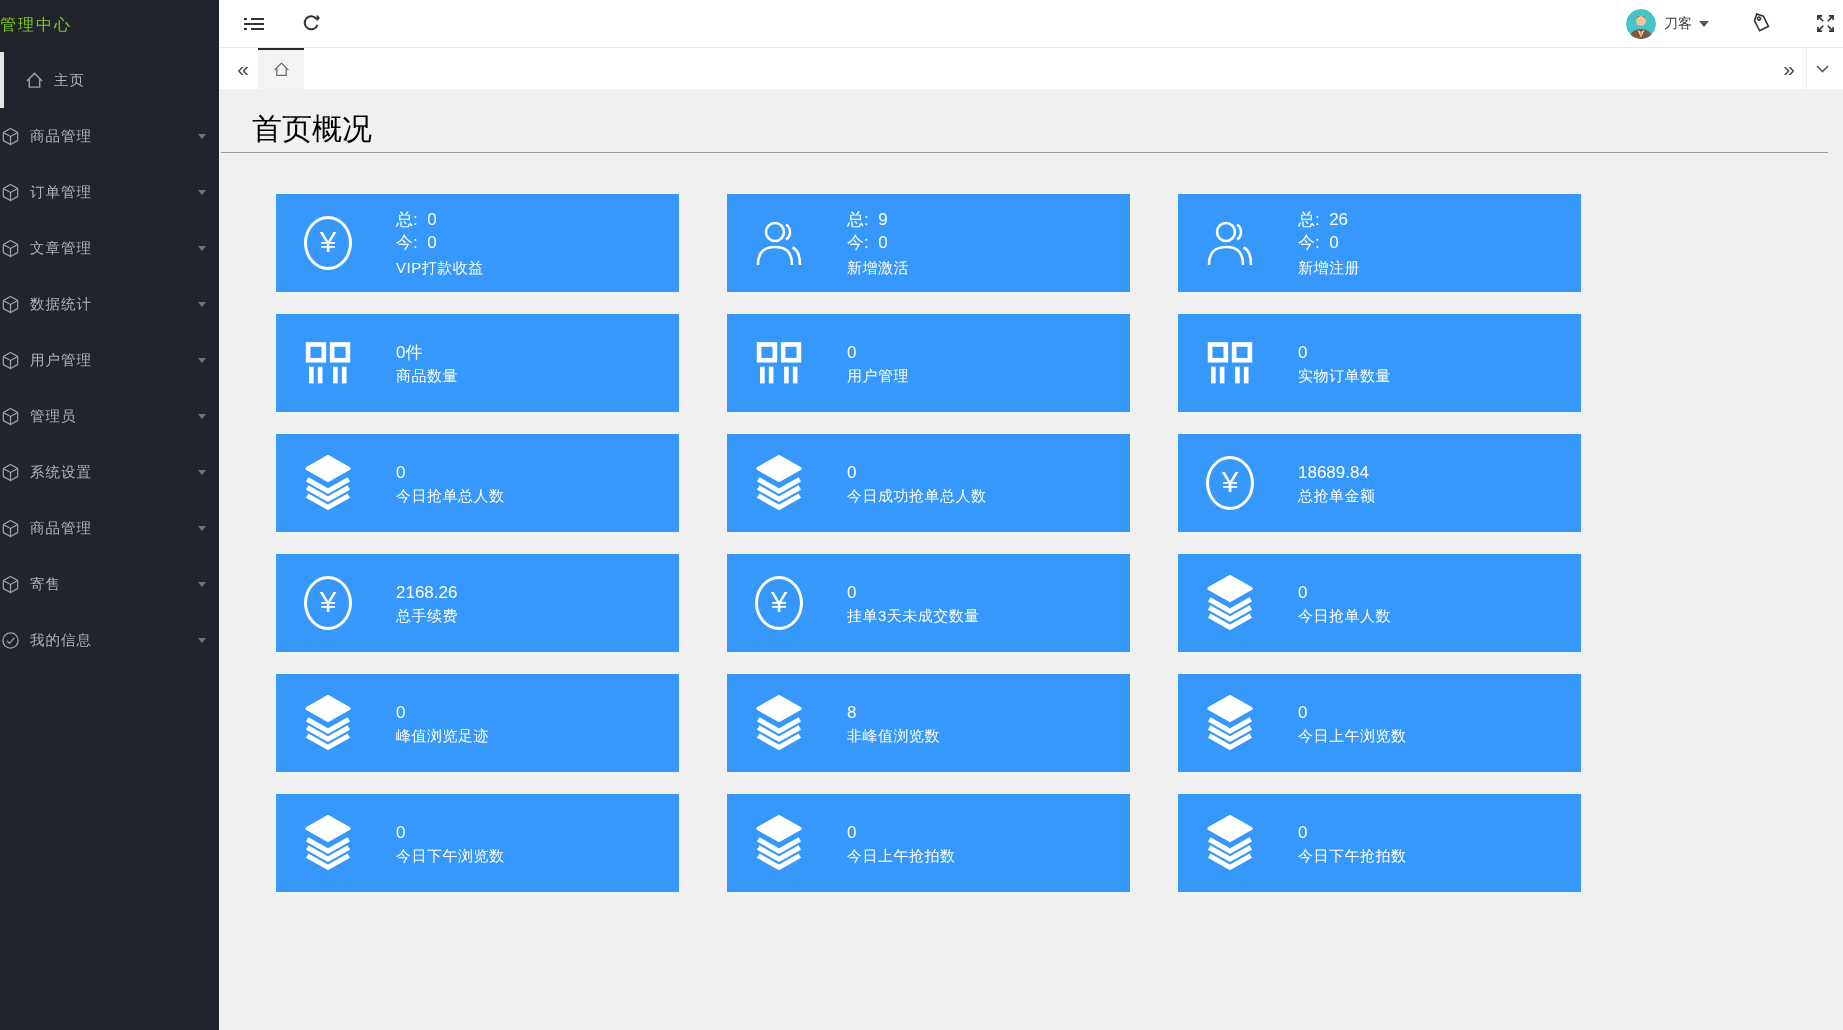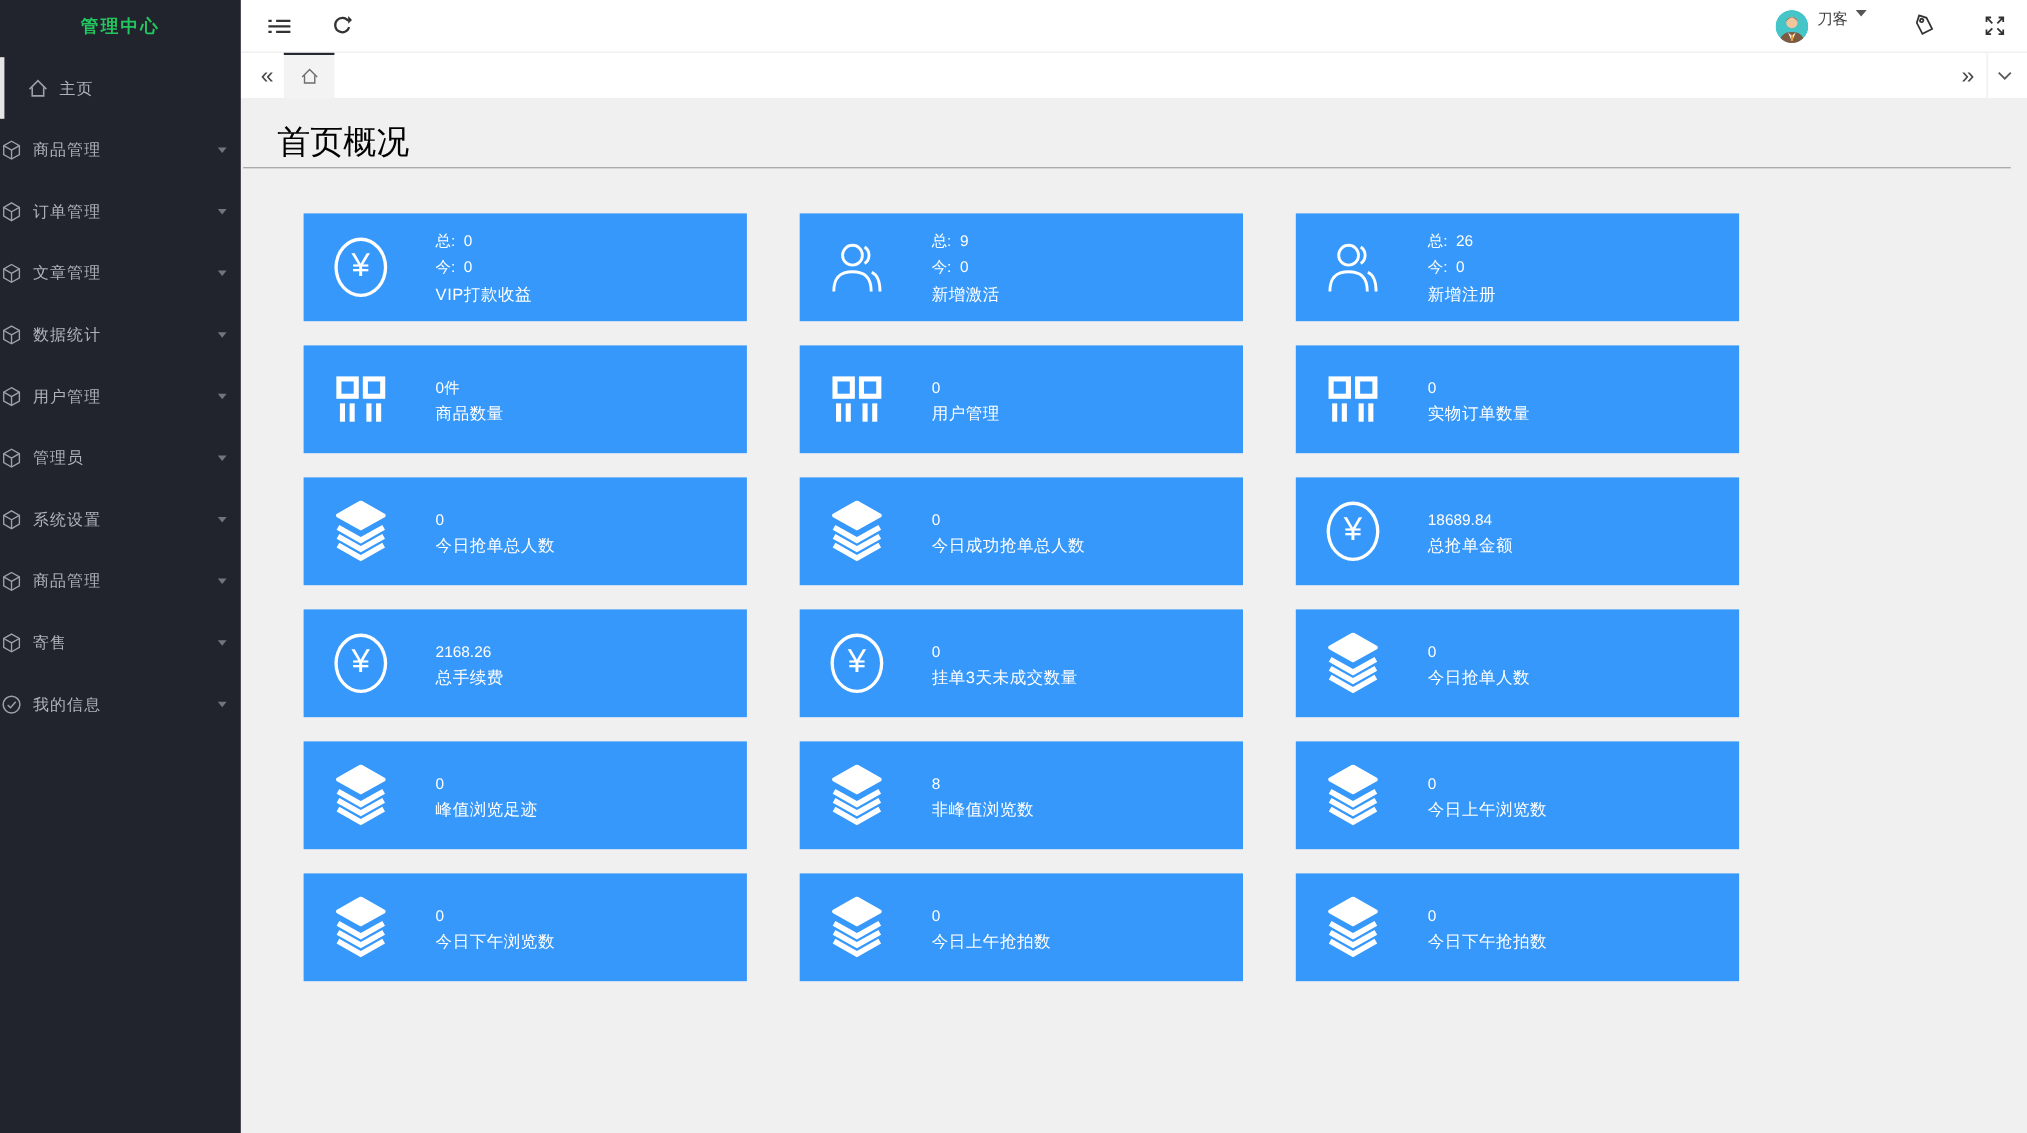--- a/index.html
+++ b/index.html
@@ -1,40 +1,40 @@
 <!DOCTYPE html>
 <html><head>
 <meta charset="utf-8">
 <style>
   * { margin:0; padding:0; box-sizing:border-box; }
   body { font-family:"Liberation Sans","DejaVu Sans",sans-serif; background:#d9d9d9; }
   .screen { position:relative; width:1843px; height:1030px; background:#fff; overflow:hidden; }
 
   
   .sidebar { position:absolute; left:0; top:0; bottom:0; width:219px; background:#21242c; }
-  .sidebar-title { height:50px; line-height:50px; text-align:center; color:#22c55e;
-                   font-size:16px; font-weight:bold; letter-spacing:2px; }
+  .sidebar-title { height:50px; line-height:50px; color:#84cc16;
+                   font-size:16px; font-weight:normal; letter-spacing:2px; }
   .menu { position:absolute; top:52px; left:0; right:0; }
   .menu-item { position:relative; height:56px; display:flex; align-items:center;
                color:#b0b3ba; font-size:14.5px; letter-spacing:1px; cursor:pointer; }
   .menu-item.active { border-left:4px solid #e5e5e5; padding-left:20px; }
   .mi-icon { width:20px; height:20px; margin-right:10px; display:flex; align-items:center;
              justify-content:center; color:#9da1a9; flex:0 0 auto; }
   .mi-icon svg { display:block; }
   .mi-chevron { position:absolute; right:13px; top:50%; margin-top:-2px; width:0; height:0;
                 border-left:4.5px solid transparent; border-right:4.5px solid transparent;
                 border-top:5px solid #70757e; }
 
   
   .topbar { position:absolute; left:219px; right:0; top:0; height:48px; background:#fff;
             border-bottom:1px solid #e8e8e8; display:flex; align-items:center; }
   .tb-icon-btn { display:flex; align-items:center; justify-content:center; cursor:pointer; }
   .tb-fold { margin-left:24px; }
   .tb-refresh { margin-left:36px; }
-  .tb-right { margin-left:auto; display:flex; padding-right:20px; }
+  .tb-right { margin-left:auto; display:flex; align-items:center; padding-right:8px; }
   .avatar { width:30px; height:30px; border-radius:50%; overflow:hidden; flex:0 0 auto; cursor:pointer; }
   .user-name { margin-left:8px; font-size:14px; color:#3c3c3c; cursor:pointer; }
   .caret-down { margin-left:7px; width:0; height:0; border-left:5px solid transparent;
                 border-right:5px solid transparent; border-top:6px solid #555; }
   .tb-tag { margin-left:42px; }
   .tb-fullscreen { margin-left:44px; }
 
   
   .tabbar { position:absolute; left:219px; right:0; top:48px; height:41px; background:#fff; }
   .tab-scroll-left { position:absolute; left:12px; top:0; height:41px; width:24px; display:flex;
@@ -54,21 +54,21 @@
   .title-divider { position:absolute; left:2px; top:63px; width:1607px; border-top:1px solid #9c9c9c; }
 
   .cards { position:absolute; left:57px; top:105px; display:grid;
            grid-template-columns:repeat(3,403px); column-gap:48px; row-gap:22px; }
   .card { height:98px; background:#3798fb; color:#fff; display:flex; align-items:center;
           padding-left:24px; }
   .card-icon { width:56px; flex:0 0 auto; display:flex; align-items:center; justify-content:center; }
   .yen { width:48px; height:54px; border:3px solid #fff; border-radius:50%; display:flex;
          align-items:center; justify-content:center; font-size:30px; line-height:1; padding-bottom:2px; }
   .card-text { margin-left:40px; display:flex; flex-direction:column; justify-content:center; }
-  .card .line { font-size:14px; line-height:23px; white-space:pre; }
+  .card .line { font-size:17px; line-height:23px; white-space:pre; }
   .card .label { font-size:15px; letter-spacing:0.5px; }
   .card.single .label { margin-top:3px; }
   .card.multi .label { margin-top:5px; }
 </style>
 </head>
 <body>
 
 <div class="screen">
 
   <aside class="sidebar">

